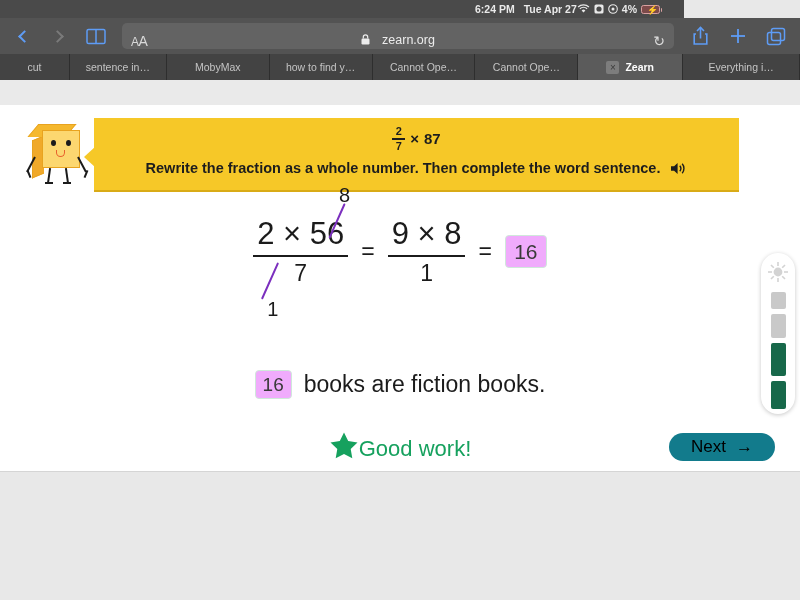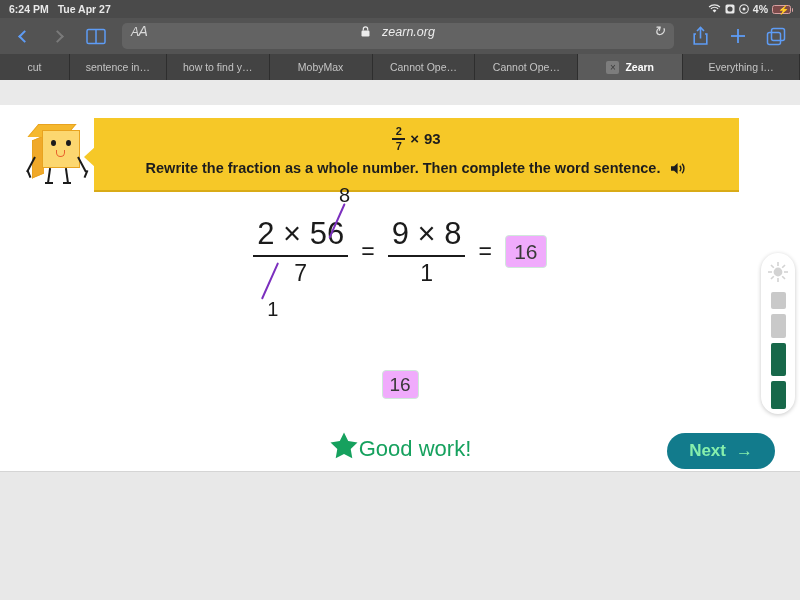--- a/index.html
+++ b/index.html
@@ -6,24 +6,24 @@
   html, body {
     width: 800px; height: 600px;
     font-family: "Liberation Sans", sans-serif;
     background: #e8e8e8;
     overflow: hidden;
   }
   #app { position: relative; width: 800px; height: 600px; }
 
   
   .statusbar {
-    position: absolute; top: 0; left: 0; width: 800px; height: 18px;
+    position: absolute; top: 0; left: 0; width: 684px; height: 18px;
     background: #4a4a4a; color: #e9e9e9;
-    display: flex; align-items: center; justify-content: space-between;
-    padding: 0 9px; font-size: 10.5px; font-weight: bold;
+    display: flex; align-items: center; justify-content: flex-end;
+    padding: 0 24px; font-size: 10.5px; font-weight: bold;
   }
   .sb-left { display: flex; align-items: center; gap: 9px; }
   .sb-right { display: flex; align-items: center; gap: 4px; }
   .sb-right .ic { display: flex; align-items: center; }
   .batt {
     width: 19px; height: 9px; border: 1px solid #d8a0a0; border-radius: 2.5px;
     position: relative; background: #7c4a4a;
   }
   .batt:after {
     content: ""; position: absolute; right: -3px; top: 2.5px;
@@ -35,21 +35,21 @@
   .toolbar {
     position: absolute; top: 18px; left: 0; width: 800px; height: 36px;
     background: #535353; display: flex; align-items: center; padding: 0 12px; gap: 14px;
   }
   .navbtn { width: 22px; height: 22px; display: flex; align-items: center; justify-content: center; }
   .chev { width: 9px; height: 9px; border-left: 2px solid #5e9cf5; border-bottom: 2px solid #5e9cf5; }
   .chev.left { transform: rotate(45deg); margin-left: 3px; }
   .chev.right { transform: rotate(-135deg); border-color: #7a7a7a; margin-right: 3px; }
   .urlbar {
     flex: 1; height: 26px; background: #636363; border-radius: 5px;
-    display: flex; align-items: flex-start; padding: 0 9px; position: relative; font-style: italic;
+    display: flex; align-items: flex-end; padding: 0 9px; position: relative;
   }
   .aa { color: #d9d9d9; font-size: 12px; letter-spacing: -0.5px; }
   .aa .big { font-size: 14px; }
   .urlcenter {
     position: absolute; left: 0; right: 0; display: flex; align-items: center;
     justify-content: center; gap: 12px; pointer-events: none;
   }
   .urltext { color: #ececec; font-size: 12.5px; }
   .reload { position: absolute; right: 9px; color: #dcdcdc; font-size: 14px; }
   .tbicon { color: #5e9cf5; display: flex; align-items: center; justify-content: center; width: 24px; }
@@ -174,22 +174,22 @@
   .footer {
     position: absolute; left: 0; top: 425px; width: 800px; height: 47px;
     display: flex; align-items: center;
   }
   .feedback {
     position: absolute; left: 0; right: 0; display: flex; align-items: center;
     justify-content: center; color: #16a15e; font-size: 22px;
   }
   .nextbtn {
     position: absolute; right: 25px; top: 8px;
-    background: #127b8c; color: #86efac; border: none; border-radius: 22px;
-    height: 36px; padding: 0 22px; font-size: 17px; font-weight: bold;
+    background: #127b8c; color: #000000; border: none; border-radius: 22px;
+    height: 28px; padding: 0 22px; font-size: 17px; font-weight: normal;
     display: flex; align-items: center; gap: 10px; cursor: pointer;
   }
 
   
   .pill {
     position: absolute; right: 5px; top: 253px; width: 34px; height: 161px;
     background: #ffffff; border-radius: 17px;
     box-shadow: 0 1px 4px rgba(0,0,0,0.22);
     display: flex; flex-direction: column; align-items: center; padding-top: 8px;
   }
@@ -285,24 +285,24 @@
   </div>
 
   <div class="tabbar">
     <div class="tab" style="width:70px">
       <span>cut</span>
     </div>
     <div class="tab" style="width:97px">
       <span>sentence in…</span>
     </div>
     <div class="tab" style="width:103px">
+      <span>MobyMax</span>
+    </div>
+    <div class="tab" style="width:103px">
       <span>how to find y…</span>
-    </div>
-    <div class="tab" style="width:103px">
-      <span>MobyMax</span>
     </div>
     <div class="tab" style="width:103px">
       <span>Cannot Ope…</span>
     </div>
     <div class="tab" style="width:103px">
       <span>Cannot Ope…</span>
     </div>
     <div class="tab active" style="width:105px">
       <span class="tabclose">×</span>
       <span>Zearn</span>
@@ -335,21 +335,21 @@
   <div class="banner-tip"></div>
 
   <div class="banner">
     <div class="banner-eq">
       <span class="frac">
         <span class="num">2</span>
         <span class="bar"></span>
         <span class="den">7</span>
       </span>
       <span>×</span>
-      <span>93</span>
+      <span>87</span>
     </div>
     <div class="banner-text">
       <span>Rewrite the fraction as a whole number. Then complete the word sentence.</span>
       <span class="spk">
         <svg width="17" height="15" viewBox="0 0 17 15">
             <path d="M1 5.2h3.1L7.6 2v11L4.1 9.8H1z" fill="#1d1d1d"></path>
             <path d="M9.8 4.8a4.2 4.2 0 0 1 0 5.4" stroke="#1d1d1d" stroke-width="1.4" fill="none"></path>
             <path d="M12.2 2.8a7.2 7.2 0 0 1 0 9.4" stroke="#1d1d1d" stroke-width="1.4" fill="none"></path>
           </svg>
       </span>
@@ -371,20 +371,21 @@
       <span class="top">9 × 8</span>
       <span class="rule"></span>
       <span class="bot">1</span>
     </div>
     <span class="eqsign">=</span>
     <span class="ansbox big">16</span>
   </div>
 
   <div class="sentence">
     <span class="ansbox small">16</span>
+    <span>books are fiction books.</span>
   </div>
 
   <div class="footer">
     <div class="feedback">
       <span>
         <svg width="30" height="29" viewBox="0 0 30 29">
             <path d="M15 1.5 19.2 10l9.3 1.4-6.8 6.6 1.6 9.3-8.3-4.4-8.3 4.4 1.6-9.3L1.5 11.4 10.8 10z" fill="#16a15e"></path>
           </svg>
       </span>
       <span>Good work!</span>

